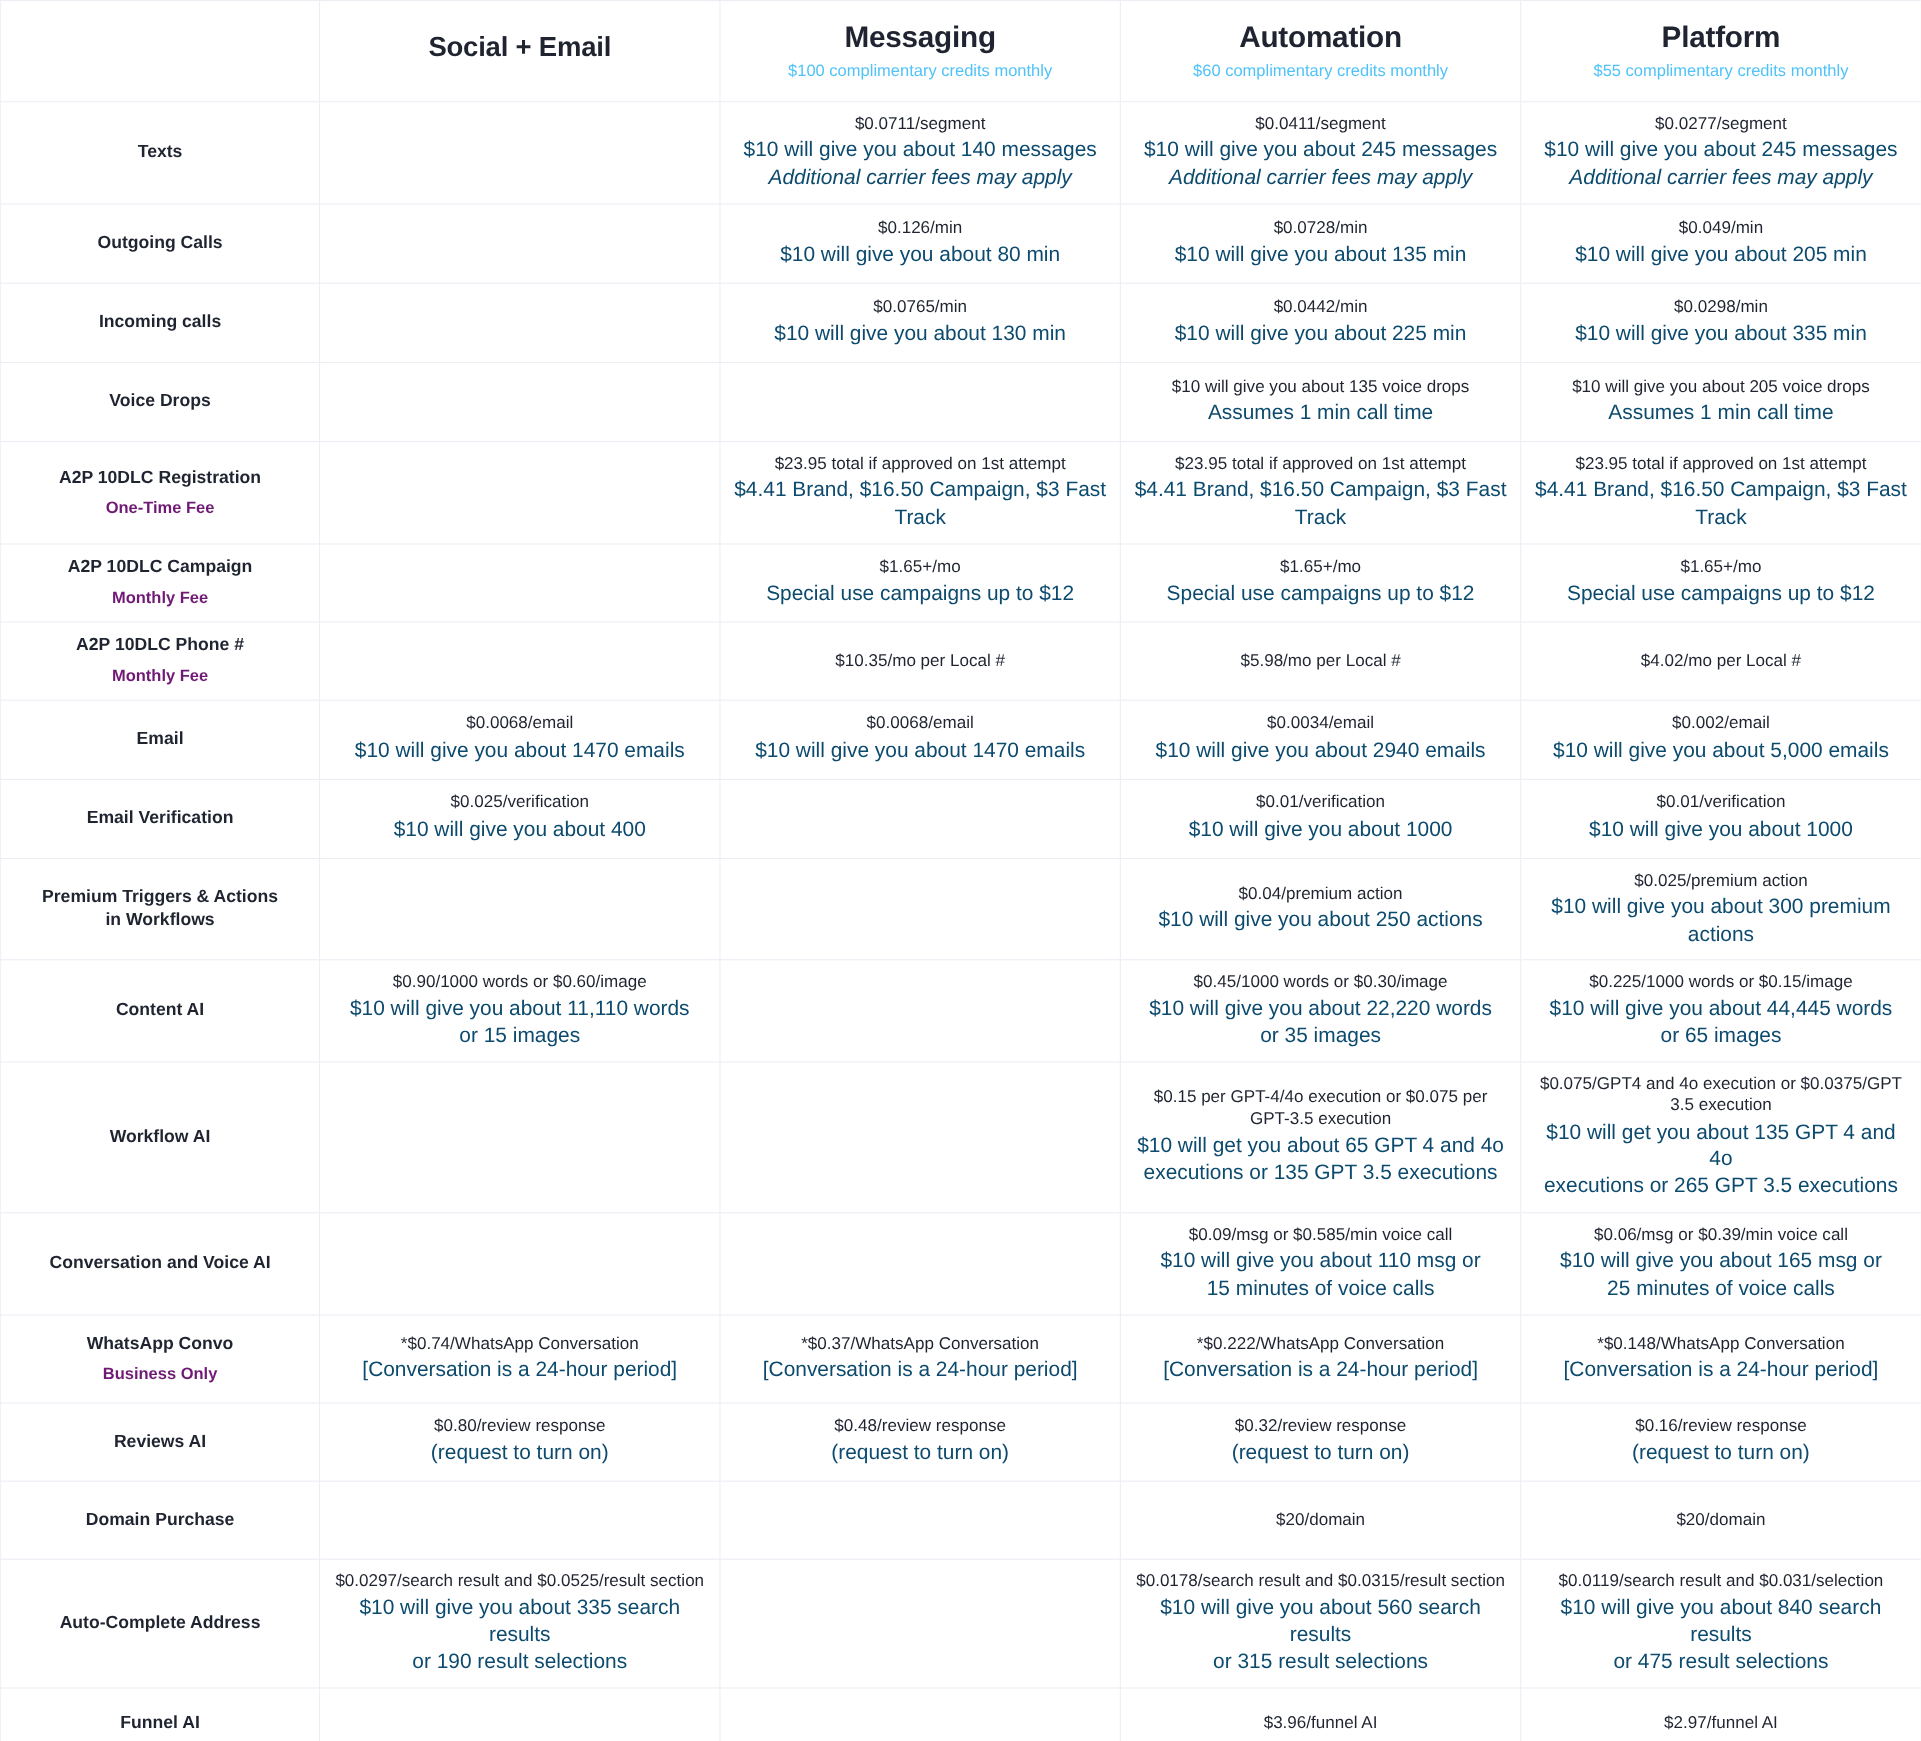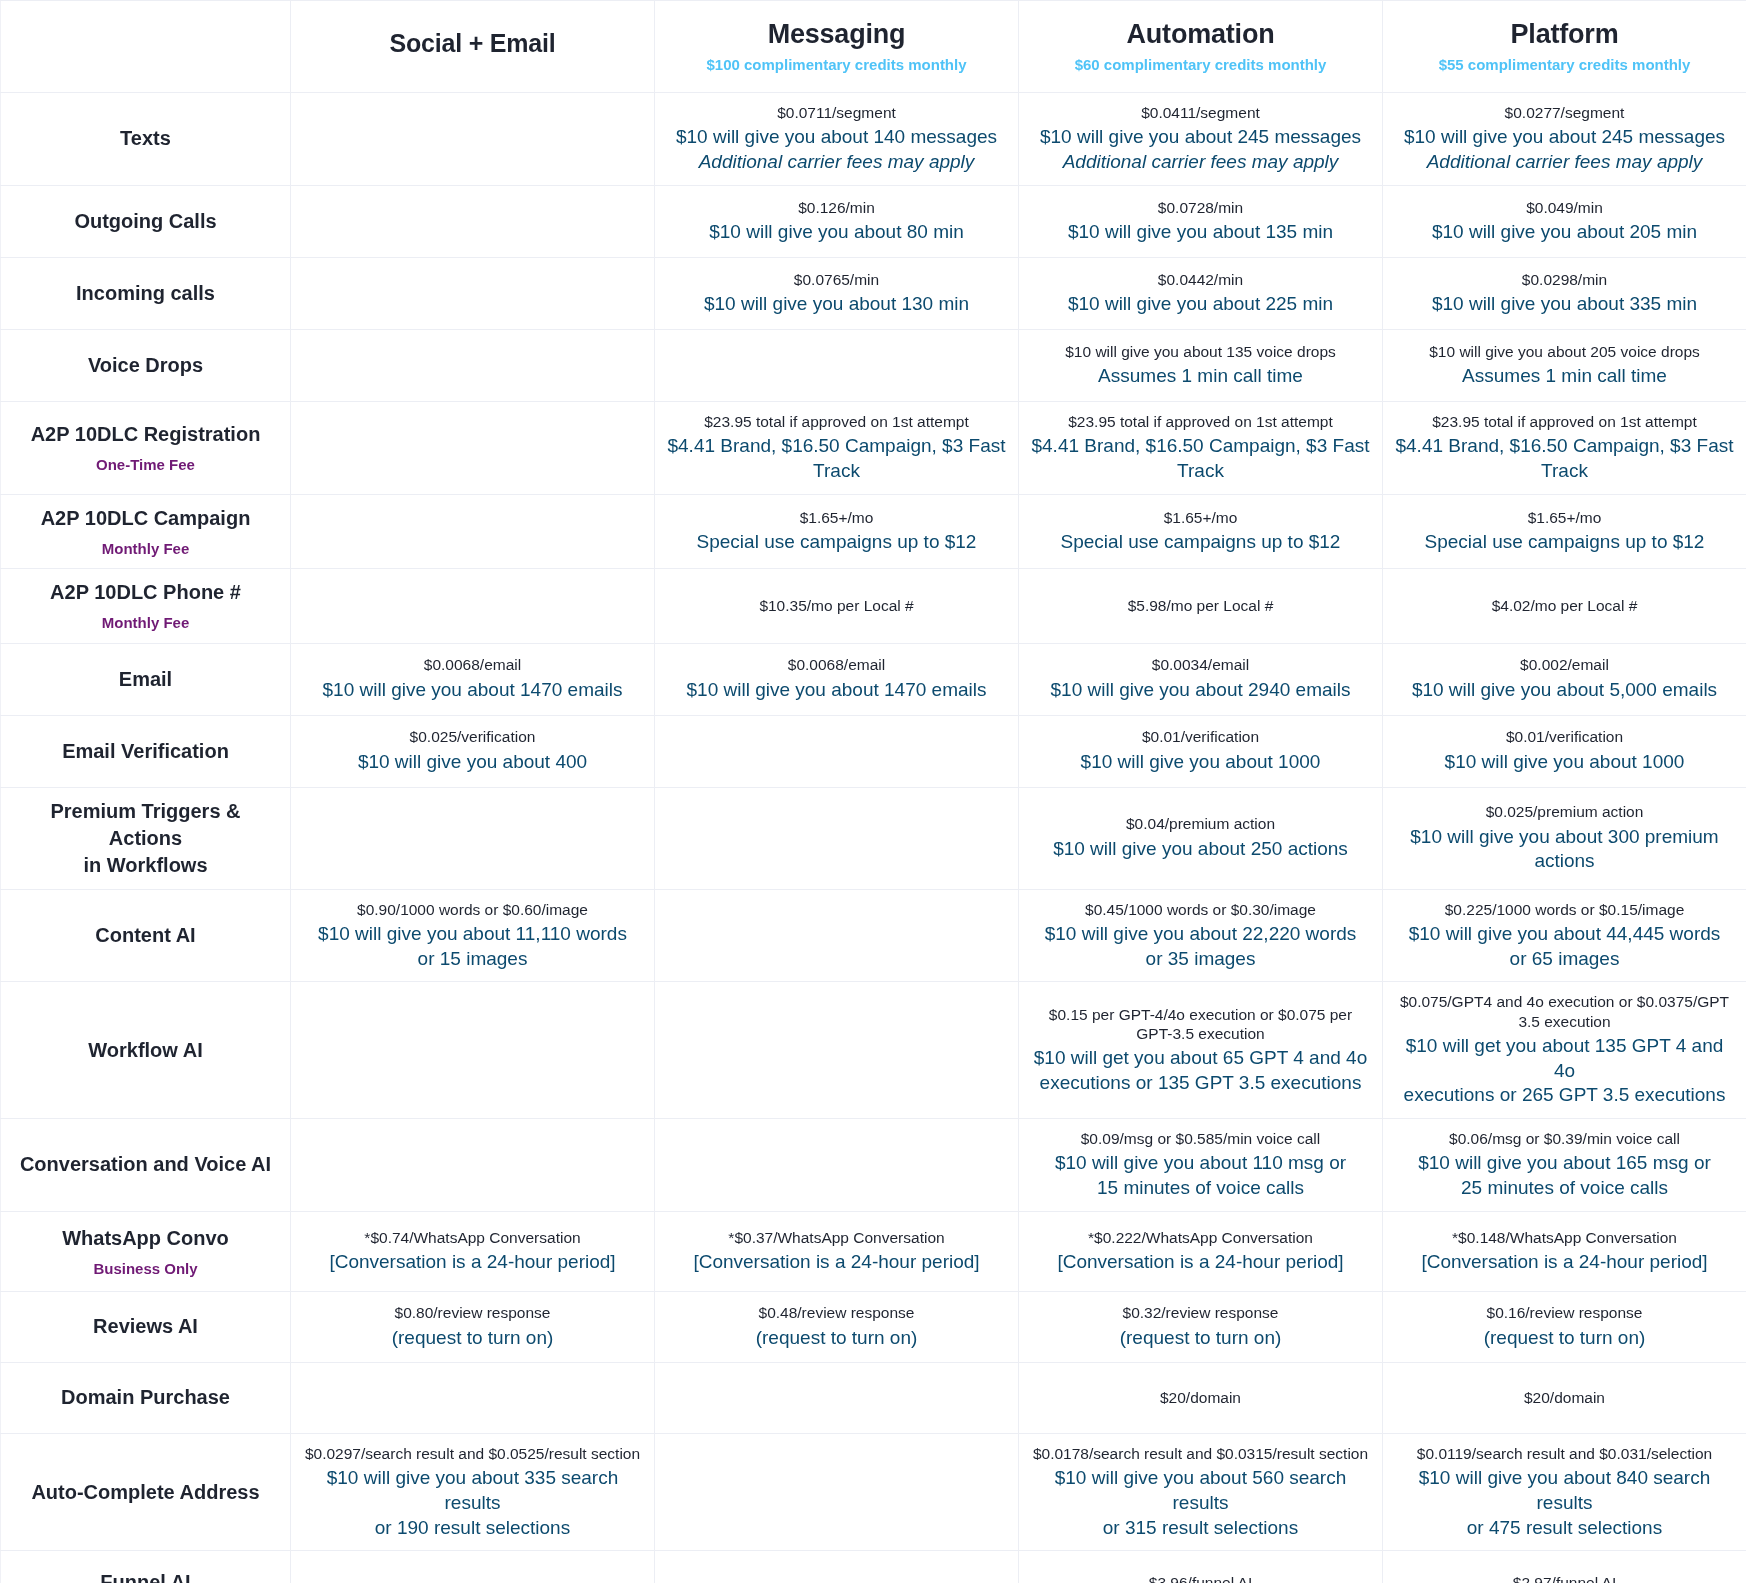--- a/index.html
+++ b/index.html
@@ -37,31 +37,31 @@
     color: #1f2430;
     line-height: 1.15;
     text-align: center;
     letter-spacing: -0.2px;
   }
   .plan-name.solo { font-size: 25px; text-align: center; }
   .plan-credits {
     margin-top: 6px;
     font-size: 15px;
     color: #4fc3f7;
-    font-weight: bold;
+    font-weight: normal;
     line-height: 1.2;
   }
 
   
   td.feature {
     text-align: center;
     padding: 12px 14px;
   }
   .feature-title {
-    font-size: 20px;
+    font-size: 16px;
     font-weight: bold;
     color: #1f2430;
     line-height: 1.35;
   }
   .feature-sub {
     font-size: 15px;
     color: #701a75;
     font-weight: bold;
     margin-top: 7px;
     line-height: 1.3;

